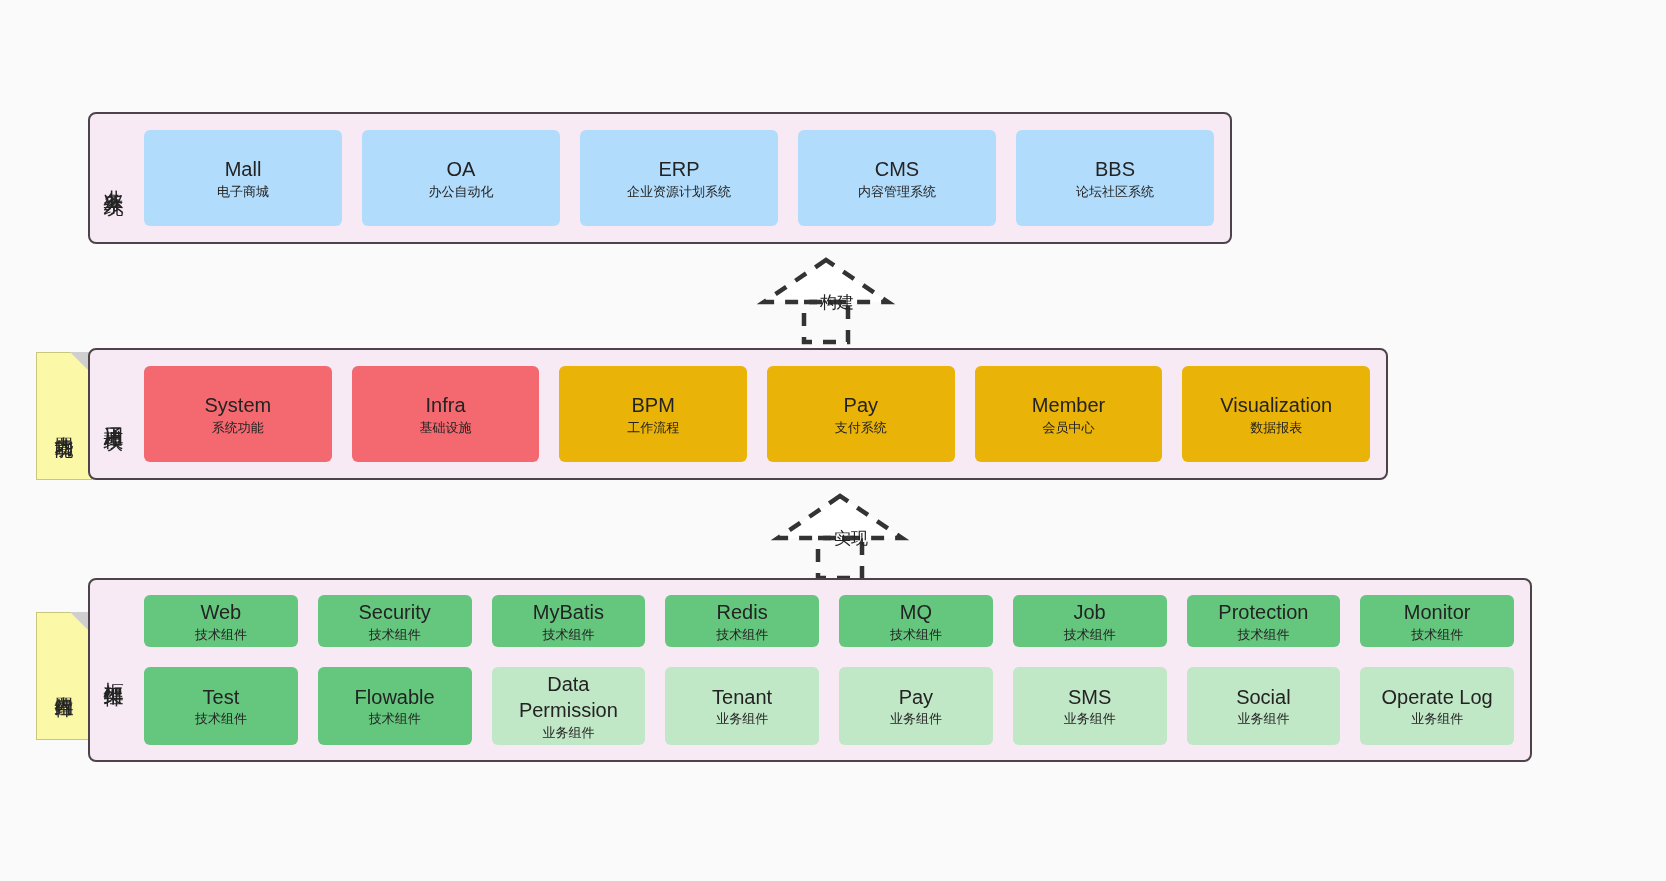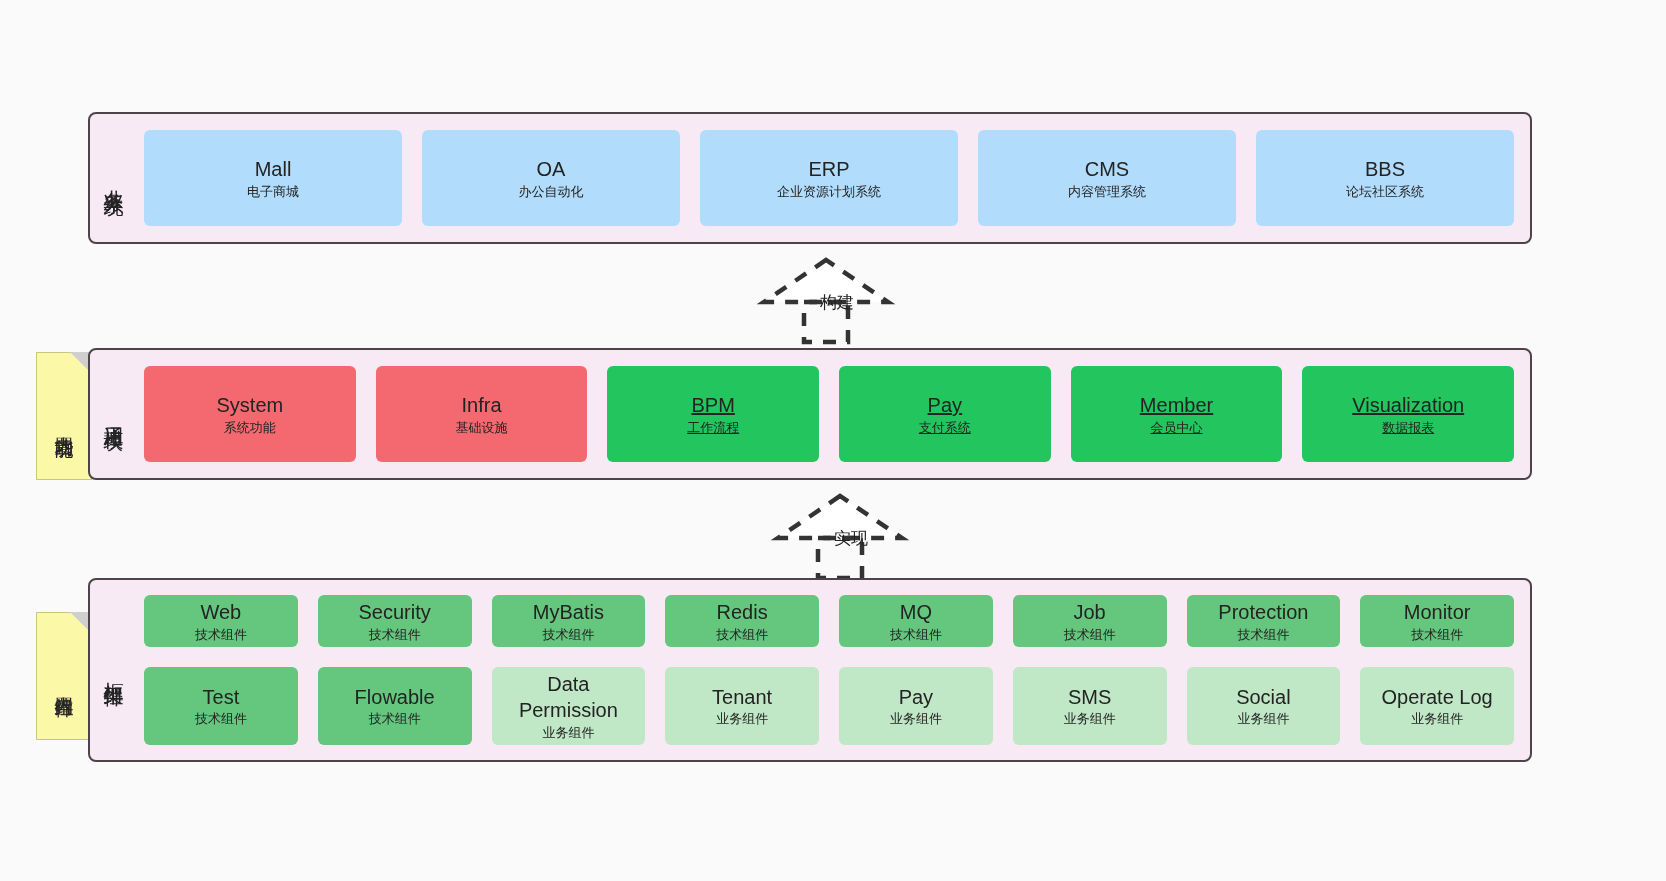--- a/index.html
+++ b/index.html
@@ -60,21 +60,21 @@
     text-align: center;
     line-height: 1.32;
     color: #232323;
     padding: 4px 6px;
   }
   .node .n-en { font-size: 20px; }
   .node .n-cn { font-size: 13px; }
 
   .c-blue       { background: #b2dcfb; }
   .c-red        { background: #f4696f; }
-  .c-pink       { background: #22c55e; text-decoration: underline; }
+  .c-pink       { background: #eab308; }
   .c-green      { background: #65c67e; }
   .c-lightgreen { background: #c0e7c6; }
 
   
   .note {
     position: absolute;
     width: 56px;
     background: #fbf8a8;
     border: 1px solid #c9c77e;
     display: flex;
@@ -105,21 +105,21 @@
     color: #232323;
     background: transparent;
     white-space: nowrap;
   }
 </style>
 </head>
 <body>
 
 <div id="stage">
 
-  <div class="layer" id="layer-0" style="left:88px; top:112px; width:1444px; height:132px;">
+  <div class="layer" id="layer-0" style="left:88px; top:112px; width:1144px; height:132px;">
     <div class="layer-title">业务系统</div>
     <div class="layer-body">
       <div class="row">
         <div class="node c-blue">
           <span class="n-en">Mall</span>
           <span class="n-cn">电子商城</span>
         </div>
         <div class="node c-blue">
           <span class="n-en">OA</span>
           <span class="n-cn">办公自动化</span>
@@ -144,21 +144,21 @@
     <svg width="140" height="86" viewBox="0 0 140 86">
       <path d="M68 2 L6 44 L130 44 Z" fill="#ffffff" stroke="#333333" stroke-width="4.5" stroke-dasharray="13 11" stroke-linejoin="miter"></path>
       <rect x="46" y="44" width="44" height="40" fill="none" stroke="#333333" stroke-width="4.5" stroke-dasharray="13 11"></rect>
     </svg>
     <div class="arrow-label" style="left:62px; top:33px;">构建</div>
   </div>
 
   <div class="note" style="left:36px; top:352px; width:56px; height:128px;">
     <span>内置功能</span>
   </div>
-  <div class="layer" id="layer-1" style="left:88px; top:348px; width:1444px; height:132px;">
+  <div class="layer" id="layer-1" style="left:88px; top:348px; width:1300px; height:132px;">
     <div class="layer-title">通用模块</div>
     <div class="layer-body">
       <div class="row">
         <div class="node c-red">
           <span class="n-en">System</span>
           <span class="n-cn">系统功能</span>
         </div>
         <div class="node c-red">
           <span class="n-en">Infra</span>
           <span class="n-cn">基础设施</span>

